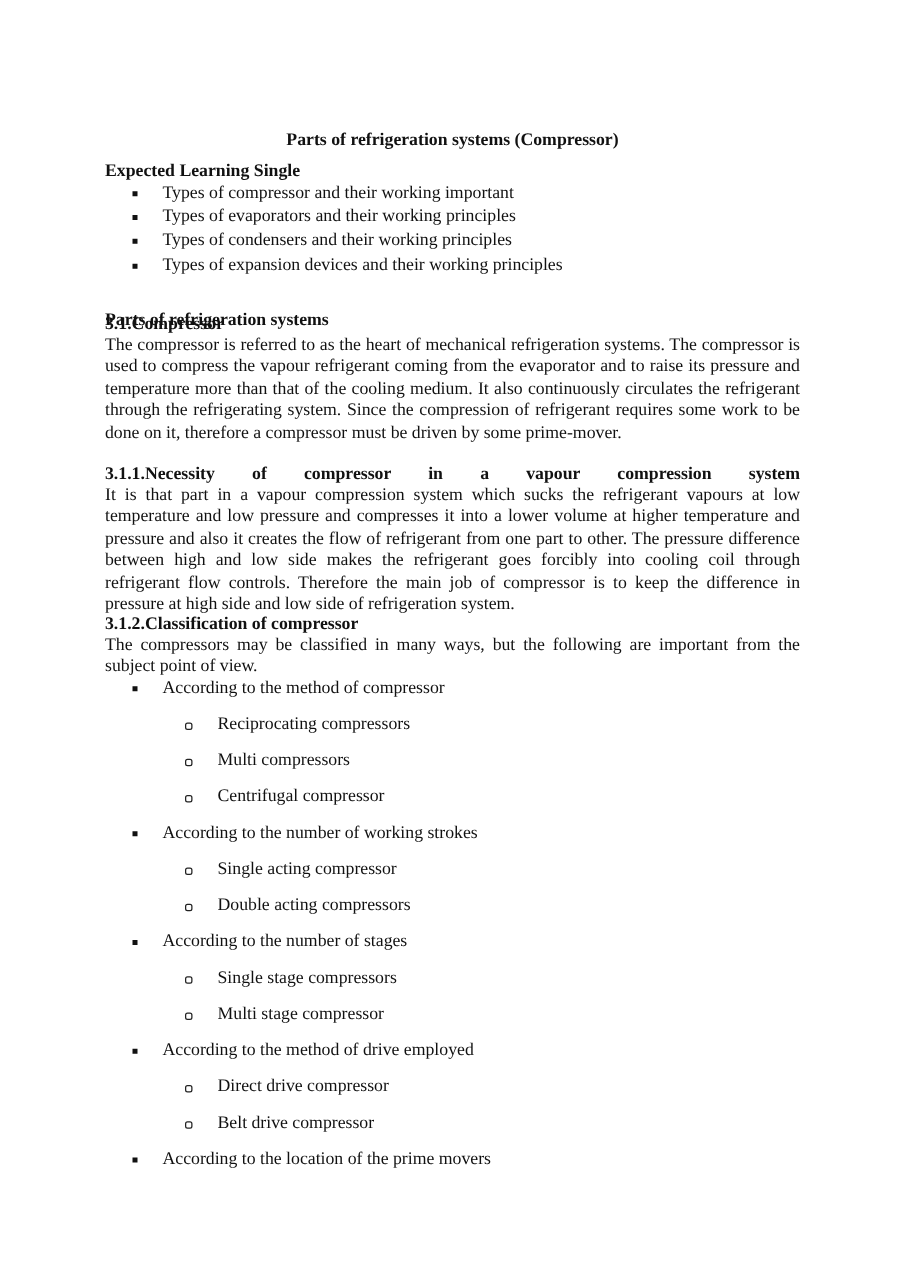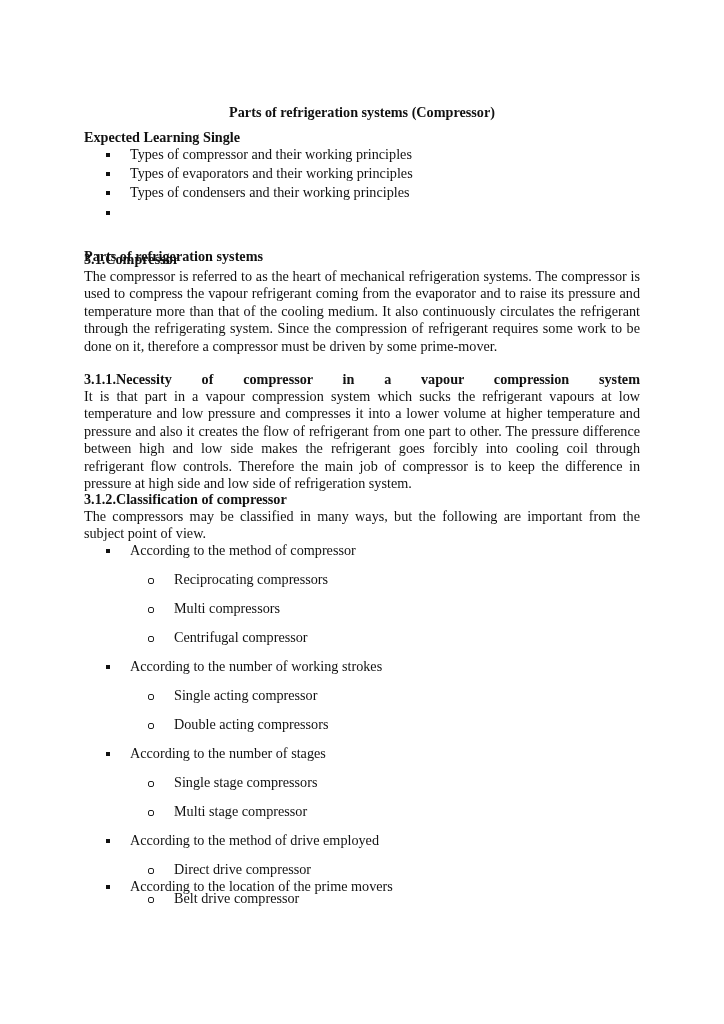--- a/index.html
+++ b/index.html
@@ -22,24 +22,24 @@
 </style>
 </head>
 <body>
 
 <div class="page">
 
   <div class="title">Parts of refrigeration systems (Compressor)</div>
 
   <div class="abs h" style="top:129px;">Expected Learning Single</div>
   <ul class="outcomes abs" style="top:146px;">
-    <li><span class="bullet"></span><span>Types of compressor and their working principles</span></li>
+    <li><span class="bullet"></span><span>Types of compressor and their working important</span></li>
     <li><span class="bullet"></span><span>Types of evaporators and their working principles</span></li>
     <li><span class="bullet"></span><span>Types of condensers and their working principles</span></li>
-    <li><span class="bullet"></span></li>
+    <li><span class="bullet"></span><span>Types of expansion devices and their working principles</span></li>
   </ul>
 
   <div class="abs h" style="top:248px;">Parts of refrigeration systems</div>
   <div class="abs h" style="top:251px;">3.1.Compressor</div>
   <div class="abs just" style="top:268px;">The compressor is referred to as the heart of mechanical refrigeration systems. The compressor is used to compress the vapour refrigerant coming from the evaporator and to raise its pressure and temperature more than that of the cooling medium. It also continuously circulates the refrigerant through the refrigerating system. Since the compression of refrigerant requires some work to be done on it, therefore a compressor must be driven by some prime-mover.</div>
 
   <div class="abs h justall" style="top:371px;">3.1.1.Necessity of compressor in a vapour compression system</div>
   <div class="abs just" style="top:388px;">It is that part in a vapour compression system which sucks the refrigerant vapours at low temperature and low pressure and compresses it into a lower volume at higher temperature and pressure and also it creates the flow of refrigerant from one part to other. The pressure difference between high and low side makes the refrigerant goes forcibly into cooling coil through refrigerant flow controls. Therefore the main job of compressor is to keep the difference in pressure at high side and low side of refrigeration system.</div>
 
   <div class="abs h" style="top:491px;">3.1.2.Classification of compressor</div>
@@ -55,15 +55,15 @@
   <div class="lvl2" style="top:716px;"><span class="obullet"></span><span>Double acting compressors</span></div>
 
   <div class="lvl1" style="top:745px;"><span class="bullet"></span><span>According to the number of stages</span></div>
   <div class="lvl2" style="top:774px;"><span class="obullet"></span><span>Single stage compressors</span></div>
   <div class="lvl2" style="top:803px;"><span class="obullet"></span><span>Multi stage compressor</span></div>
 
   <div class="lvl1" style="top:832px;"><span class="bullet"></span><span>According to the method of drive employed</span></div>
   <div class="lvl2" style="top:861px;"><span class="obullet"></span><span>Direct drive compressor</span></div>
   <div class="lvl2" style="top:890px;"><span class="obullet"></span><span>Belt drive compressor</span></div>
 
-  <div class="lvl1" style="top:878px;"><span class="bullet"></span><span>According to the location of the prime movers</span></div>
+  <div class="lvl1" style="top:919px;"><span class="bullet"></span><span>According to the location of the prime movers</span></div>
 
 </div>
 
 </body></html>

